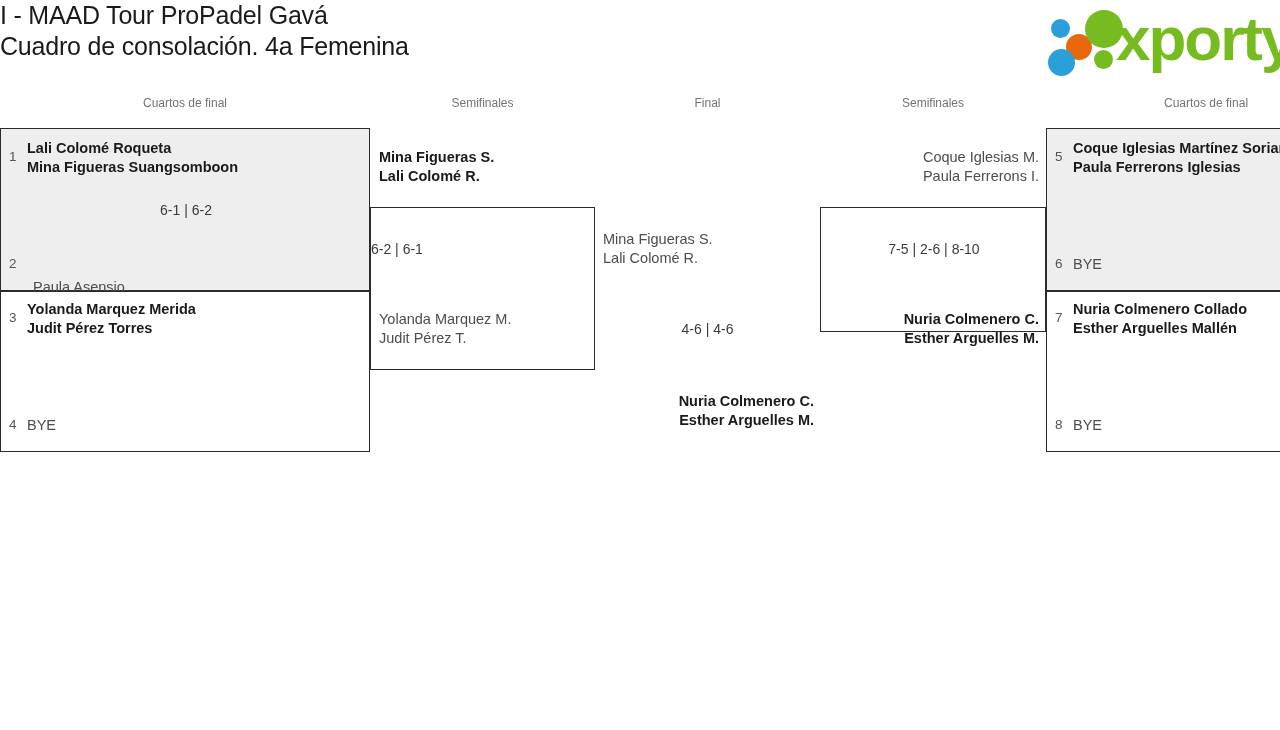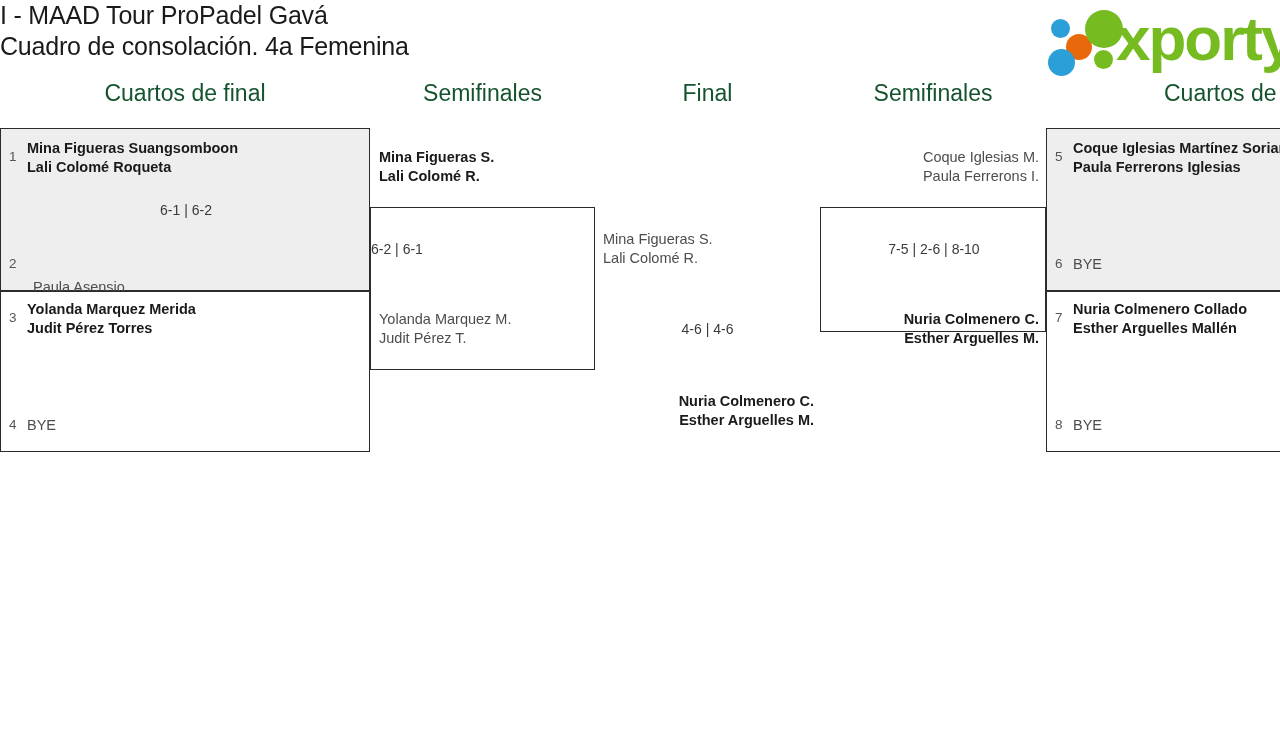--- a/index.html
+++ b/index.html
@@ -51,24 +51,24 @@
     top: -6px;
     font-size: 62px;
     font-weight: 700;
     line-height: 74px;
     letter-spacing: -2px;
   }
 
   
   .round-header {
     position: absolute;
-    top: 80px;
-    font-size: 23px;
-    font-weight: 400;
-    color: #14532d;
+    top: 96px;
+    font-size: 12px;
+    font-weight: 400;
+    color: #737373;
     text-align: center;
     white-space: nowrap;
   }
   #round-header-0 { left:   0px; width: 370px; }
   #round-header-1 { left: 370px; width: 225px; }
   #round-header-2 { left: 595px; width: 225px; }
   #round-header-3 { left: 820px; width: 226px; }
   #round-header-4 { left: 1046px; width: 300px; text-align: left; padding-left: 118px; box-sizing: border-box; }
 
   
@@ -130,22 +130,22 @@
 
 <div class="round-header" id="round-header-0">Cuartos de final</div>
 <div class="round-header" id="round-header-1">Semifinales</div>
 <div class="round-header" id="round-header-2">Final</div>
 <div class="round-header" id="round-header-3">Semifinales</div>
 <div class="round-header" id="round-header-4">Cuartos de final</div>
 
 <div class="match-box shaded" style="left:0px; top:128px; width:370px; height:163px;">
   <span class="seed" style="left:8px; top:20px;">1</span>
   <div class="team winner align-left" style="left:26px; top:10px;">
+    <span class="nm">Lali Colomé Roqueta</span>
     <span class="nm">Mina Figueras Suangsomboon</span>
-    <span class="nm">Lali Colomé Roqueta</span>
   </div>
   <div class="score" style="left:0px; top:72px; width:370px; text-align:center;">6-1 | 6-2</div>
   <span class="seed" style="left:8px; top:127px;">2</span>
   <div class="team loser align-left" style="left:32px; top:117px;margin-top:32px;">
     <span class="nm">Paula Asensio</span>
     <span class="nm">Mónica Salcedo</span>
   </div>
 </div>
 
 <div class="match-box" style="left:0px; top:291px; width:370px; height:161px;">

